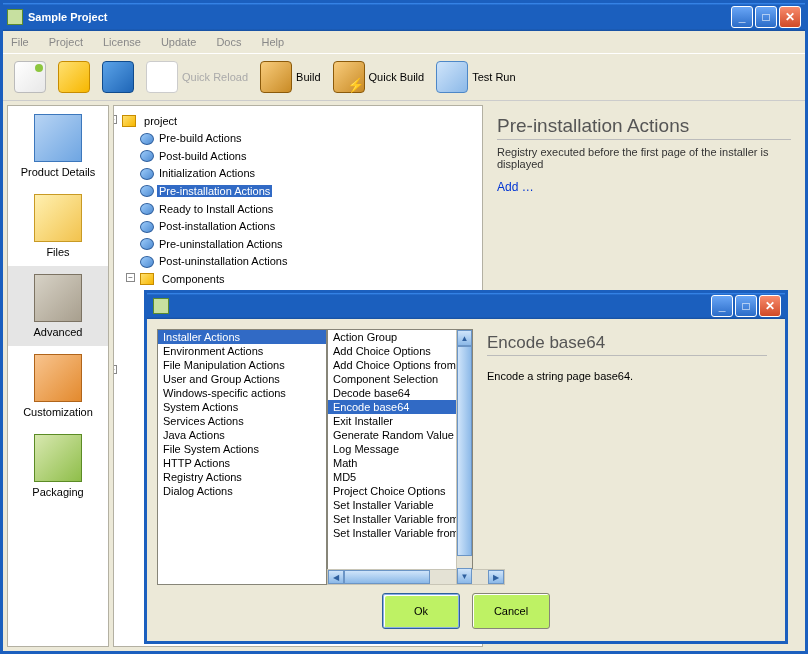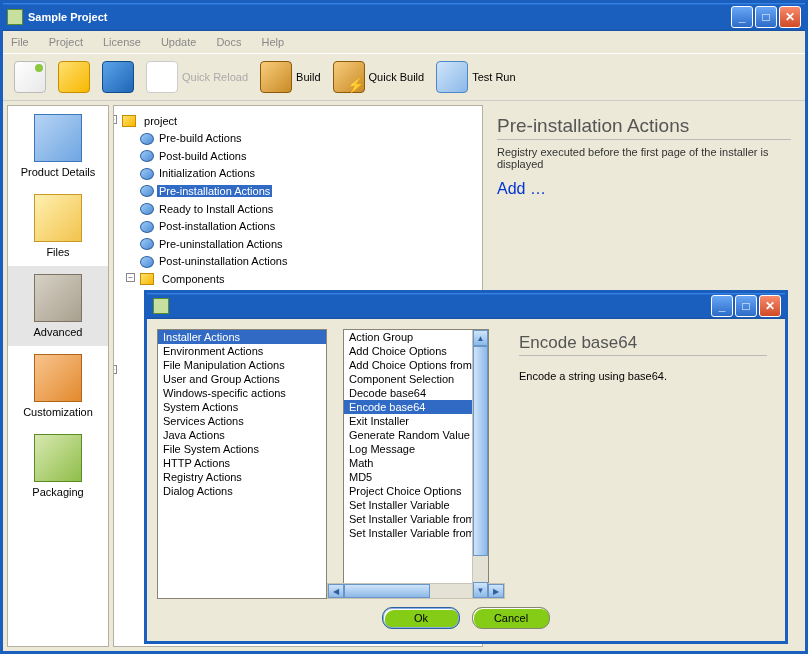--- a/index.html
+++ b/index.html
@@ -88,33 +88,33 @@
   .tree .nico { display:inline-block; width:14px; height:12px; vertical-align:middle; margin-right:3px;
     background:linear-gradient(135deg,#FFE070,#F7B700); border:1px solid #C78C00; }
   .tree .nico.act { background:linear-gradient(135deg,#9CCBFA,#4E8BD2); border:1px solid #2E5F9E; border-radius:50%;}
   .tree .nlabel { vertical-align: middle; padding: 0 2px; }
   .tree .nlabel.sel { background: #316AC5; color: #fff; }
 
   .right-info {
     flex: 1; padding: 10px 10px 10px 14px; color: #333;
   }
   .right-info h2 { font-size: 19px; font-weight: normal; color:#555; border-bottom:1px solid #bbb; padding-bottom:2px; margin-bottom:6px;}
-  .right-info .add { color: #0034D4; margin-top: 10px; font-size:16px;}
+  .right-info .add { color: #0034D4; margin-top: 10px; font-size:12px;}
 
   
   .dialog {
     position: absolute; left: 144px; top: 290px; width: 644px; height: 354px;
     border: 3px solid #1B5FBE; background: #ECE9D8;
     display:flex; flex-direction:column;
   }
   .dlg-title { background: linear-gradient(to bottom,#3C8CF0 0%,#1B5FBE 8%,#1B5FBE 92%,#174F9E 100%);
     height: 26px; display:flex; align-items:center; padding:0 4px; color:#fff;}
   .dlg-title .dicon { width: 16px; height:16px; background:#C7E0A0; border:1px solid #5B8B2F; margin-left:2px;}
   .dlg-title .spacer { flex:1; }
-  .dlg-body { flex:1; display:flex; padding:10px; gap: 16px; overflow:hidden;}
+  .dlg-body { flex:1; display:flex; padding:10px; gap: 0; overflow:hidden;}
   .listbox {
     background:#fff; border:1px solid #878578;
     overflow:hidden;
   }
   .lb1 { width: 170px; }
   .lb2 { width: 146px; display:flex; }
   .lb2 .lb2-inner { flex:1; overflow:hidden;}
   .lb2 .scrollbar { width:16px; background:#E4E2D5; border-left:1px solid #C8C5B6; position:relative;}
   .lb2 .scrollbar .sbtn { height:16px; background:linear-gradient(#CFE4FA,#8CB9E8); border:1px solid #6B95C6; display:flex; align-items:center; justify-content:center; font-size:8px; color:#2E5F9E;}
   .lb2 .scrollbar .sbtn.bot { position:absolute; bottom:0; left:0; right:0;}
@@ -124,21 +124,21 @@
 
   .hscroll { height:16px; background:#E4E2D5; border:1px solid #C8C5B6; display:flex; }
   .hscroll .hbtn { width:16px; background:linear-gradient(#CFE4FA,#8CB9E8); border:1px solid #6B95C6; font-size:8px; display:flex; align-items:center; justify-content:center; color:#2E5F9E;}
   .hscroll .htrack { flex:1; position:relative;}
   .hscroll .hthumb { position:absolute; left:0; top:0; bottom:0; width:86px; background:linear-gradient(#CFE4FA,#8CB9E8); border:1px solid #6B95C6;}
 
   .dlg-right { flex:1; padding: 4px 8px 4px 14px;}
   .dlg-right h3 { font-size: 17px; font-weight:normal; color:#555; border-bottom:1px solid #bbb; padding-bottom:2px; margin-bottom:14px;}
 
   .dlg-buttons { display:flex; justify-content:center; gap:12px; padding: 8px 0 12px; }
-  .btn { width: 78px; height:22px; background:#84cc16; border:1px solid #878578; border-radius:10px;
+  .btn { width: 78px; height:36px; background:#bef264; border:1px solid #878578; border-radius:3px;
     box-shadow: inset 1px 1px 0 #fff; }
   .btn.default { border:1px solid #2E5F9E; box-shadow: 0 0 0 1px #89ADE4 inset, inset 2px 2px 0 #fff;}
 </style>
 </head>
 <body>
 
 <div class="win">
   <div class="titlebar">
     <div class="icon"></div>
     <div class="title-text">Sample Project</div>
@@ -299,21 +299,21 @@
           <div class="opt">Set Installer Variable from Program</div>
         </div>
       <div class="scrollbar">
         <div class="sbtn">▲</div>
         <div class="thumb"></div>
         <div class="sbtn bot">▼</div>
       </div>
     </div>
     <div class="dlg-right">
       <h3>Encode base64</h3>
-      <div>Encode a string using base64.</div>
+      <div>Encode a string page base64.</div>
     </div>
   </div>
   <div style="padding:0 10px 0 180px; margin-top:-26px;">
     <div class="hscroll" style="width:178px;">
       <div class="hbtn">◀</div>
       <div class="htrack">
           <div class="hthumb"></div>
         </div>
       <div class="hbtn">▶</div>
     </div>

